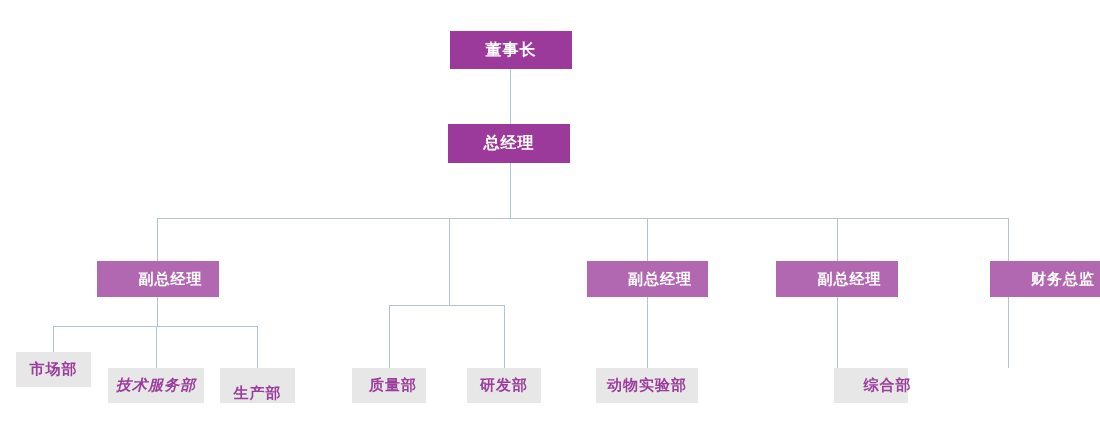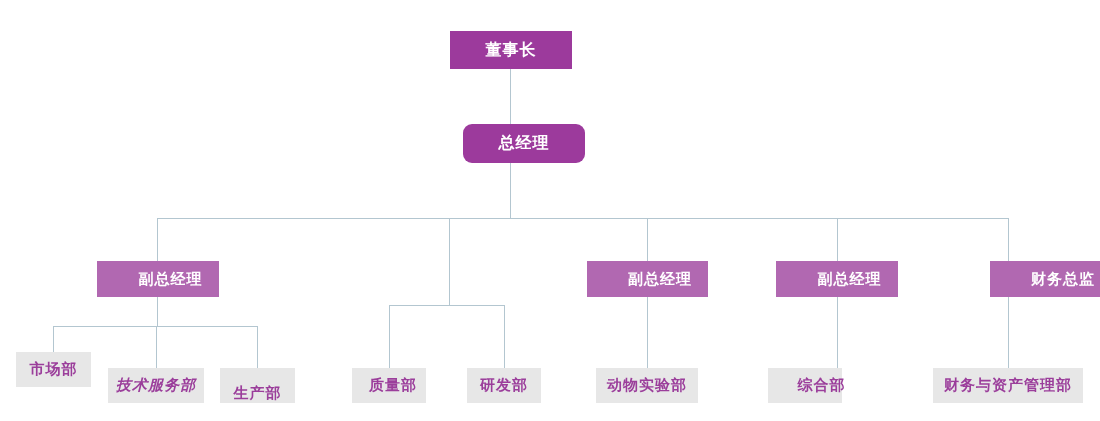--- a/index.html
+++ b/index.html
@@ -76,21 +76,21 @@
   <div class="line v" style="left:389px; top:305px; height:63px;"></div>
   <div class="line v" style="left:504px; top:305px; height:63px;"></div>
 
   <div class="line v" style="left:647px;  top:297px; height:71px;"></div>
   <div class="line v" style="left:837px;  top:297px; height:71px;"></div>
   <div class="line v" style="left:1008px; top:297px; height:71px;"></div>
 
   <div class="node exec" style="left:450px; top:31px; width:122px; height:38px;">
     <span>董事长</span>
   </div>
-  <div class="node exec" style="left:463px; top:124px; width:122px; height:39px;border-radius:9px;">
+  <div class="node exec" style="left:448px; top:124px; width:122px; height:39px;">
     <span>总经理</span>
   </div>
 
   <div class="node manager" style="left:97px; top:261px; width:122px; height:36px;">
     <span>副总经理</span>
   </div>
   <div class="node manager" style="left:587px; top:261px; width:121px; height:36px;">
     <span>副总经理</span>
   </div>
   <div class="node manager" style="left:776px; top:261px; width:122px; height:36px;">
@@ -111,20 +111,17 @@
   </div>
   <div class="node dept" style="left:352px; top:368px; width:74px; height:35px;padding-left:8px;">
     <span>质量部</span>
   </div>
   <div class="node dept" style="left:467px; top:368px; width:74px; height:35px;">
     <span>研发部</span>
   </div>
   <div class="node dept" style="left:596px; top:368px; width:102px; height:35px;">
     <span>动物实验部</span>
   </div>
-  <div class="node dept" style="left:768px; top:368px; width:74px; height:35px;padding-left:33px;">
+  <div class="node dept" style="left:834px; top:368px; width:74px; height:35px;padding-left:33px;">
     <span>综合部</span>
-  </div>
-  <div class="node dept" style="left:933px; top:368px; width:150px; height:35px;">
-    <span>财务与资产管理部</span>
   </div>
 
 </div>
 
 </body></html>

